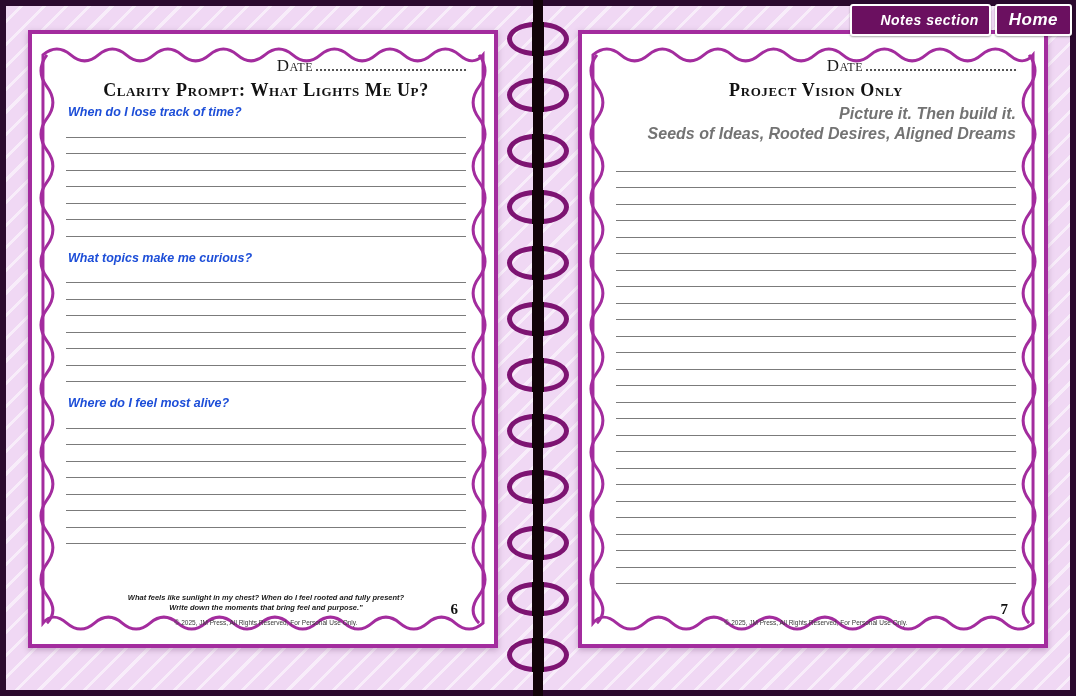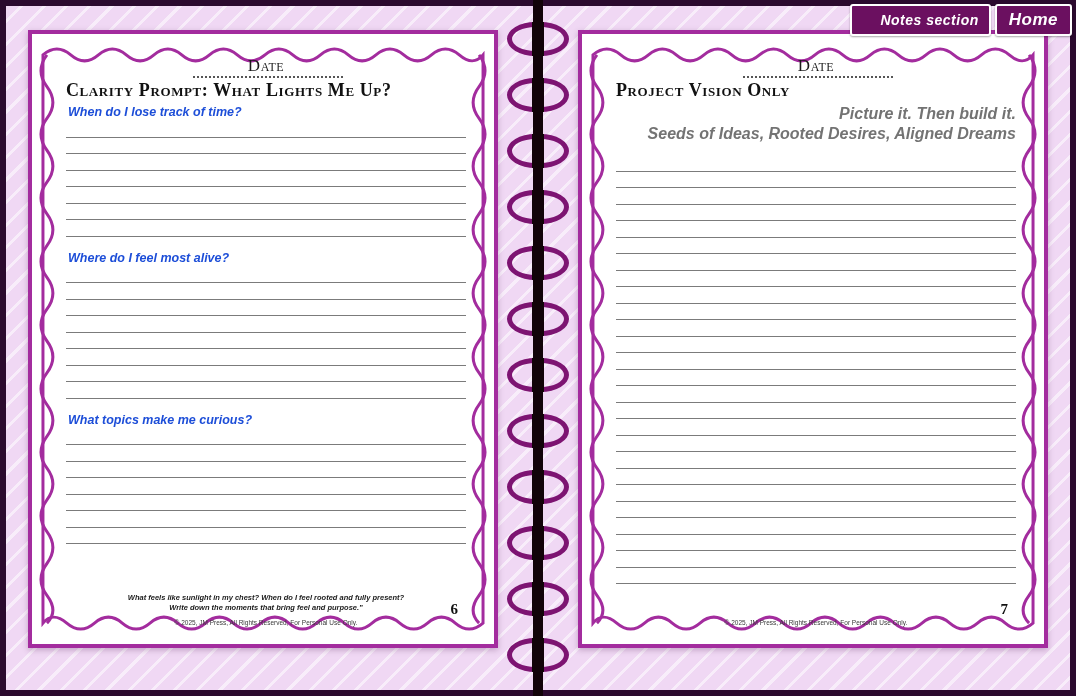--- a/index.html
+++ b/index.html
@@ -138,45 +138,44 @@
     left: 34px;
     right: 28px;
     top: 22px;
     bottom: 18px;
   }
 
   
   .date-row {
     display: flex;
     justify-content: flex-end;
-    align-items: center;
+    align-items: flex-start;
     height: 22px;
     margin-bottom: 2px;
-    flex-direction: column;
   }
   .date-label {
     font-family: "Liberation Serif", serif;
     font-variant: small-caps;
     font-size: 17px;
     color: #1b1b1b;
     letter-spacing: 0.5px;
   }
   .date-dots {
     width: 150px;
     margin-left: 3px;
     border-bottom: 2px dotted #555;
     height: 13px;
   }
 
   .title {
     font-family: "Liberation Serif", serif;
     font-variant: small-caps;
     font-weight: bold;
     font-size: 18px;
-    text-align: left;
+    text-align: center;
     color: #111;
     letter-spacing: 0.6px;
     margin: 0 0 4px 0;
   }
   .subtitle {
     font-family: "Liberation Sans", sans-serif;
     font-style: italic;
     font-weight: bold;
     font-size: 16px;
     text-align: right;
@@ -267,36 +266,36 @@
           <div class="ln"></div>
           <div class="ln"></div>
           <div class="ln"></div>
           <div class="ln"></div>
           <div class="ln"></div>
           <div class="ln"></div>
         </div>
       </div>
 
       <div class="block">
+        <div class="section-q">What topics make me curious?</div>
+        <div class="lines">
+          <div class="ln"></div>
+          <div class="ln"></div>
+          <div class="ln"></div>
+          <div class="ln"></div>
+          <div class="ln"></div>
+          <div class="ln"></div>
+          <div class="ln"></div>
+        </div>
+      </div>
+
+      <div class="block">
         <div class="section-q">Where do I feel most alive?</div>
         <div class="lines">
           <div class="ln"></div>
-          <div class="ln"></div>
-          <div class="ln"></div>
-          <div class="ln"></div>
-          <div class="ln"></div>
-          <div class="ln"></div>
-          <div class="ln"></div>
-          <div class="ln"></div>
-        </div>
-      </div>
-
-      <div class="block">
-        <div class="section-q">What topics make me curious?</div>
-        <div class="lines">
           <div class="ln"></div>
           <div class="ln"></div>
           <div class="ln"></div>
           <div class="ln"></div>
           <div class="ln"></div>
           <div class="ln"></div>
           <div class="ln"></div>
         </div>
       </div>
 

